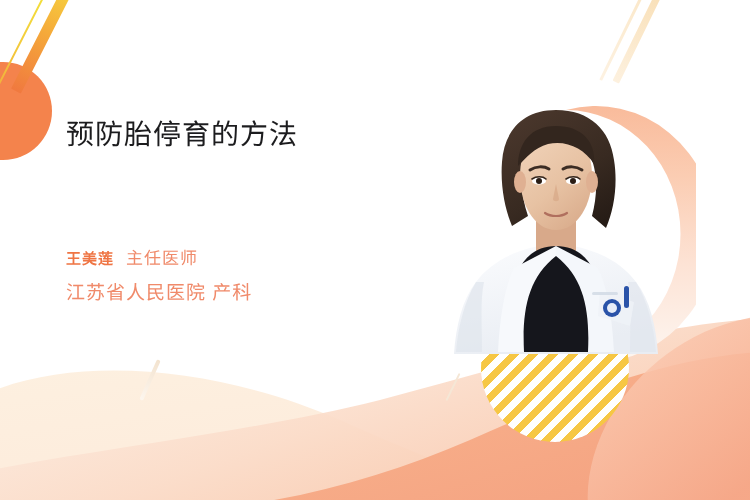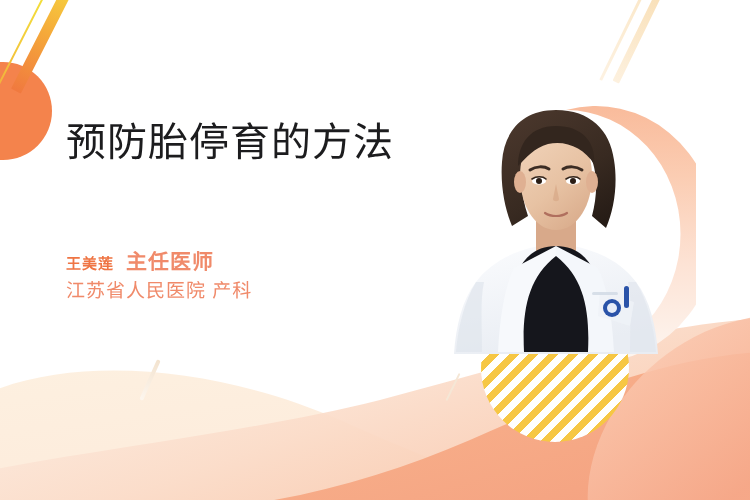--- a/index.html
+++ b/index.html
@@ -175,21 +175,21 @@
 
   
   .text-block {
     position: absolute;
     left: 66px;
     top: 118px;
     width: 400px;
   }
   .page-title {
     margin: 0;
-    font-size: 40px;
+    font-size: 28px;
     line-height: 1.22;
     font-weight: 400;
     letter-spacing: 1px;
     color: #1c1c1e;
     white-space: nowrap;
   }
 
   .credit-block {
     position: absolute;
     left: 66px;
@@ -200,32 +200,32 @@
     white-space: nowrap;
     line-height: 1.48;
   }
   .doctor-name {
     font-size: 15px;
     font-weight: 700;
     color: #ef7544;
     letter-spacing: 1px;
   }
   .doctor-role {
-    font-size: 21px;
-    font-weight: 700;
+    font-size: 17px;
+    font-weight: 400;
     color: #f08a6a;
     letter-spacing: 1px;
     margin-left: 12px;
   }
   .hospital {
     font-size: 19px;
     font-weight: 400;
     color: #f08a6a;
     letter-spacing: 1px;
-    margin-top: 0;
+    margin-top: 8px;
   }
 </style>
 </head>
 <body>
 
 <div class="slide">
 
   <div class="deco-layer">
 
     <svg class="deco-svg" viewBox="0 0 750 500" xmlns="http://www.w3.org/2000/svg">

